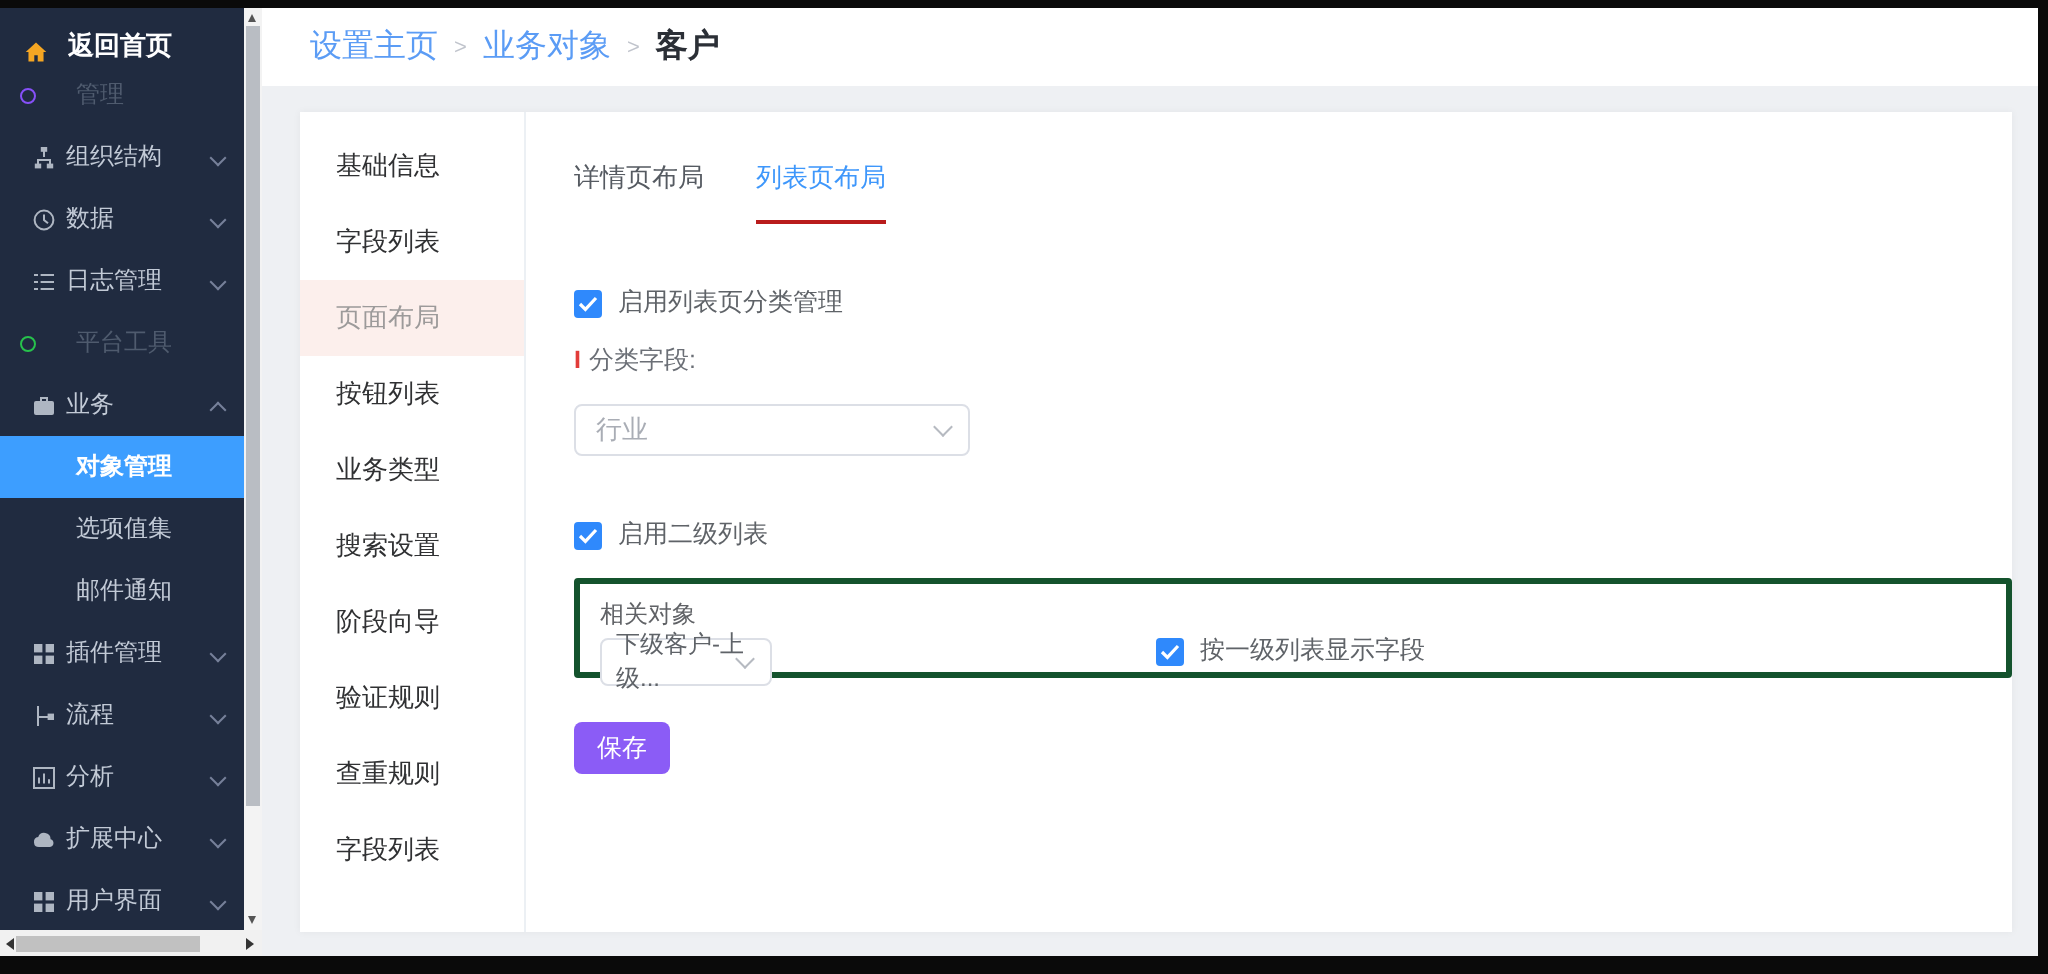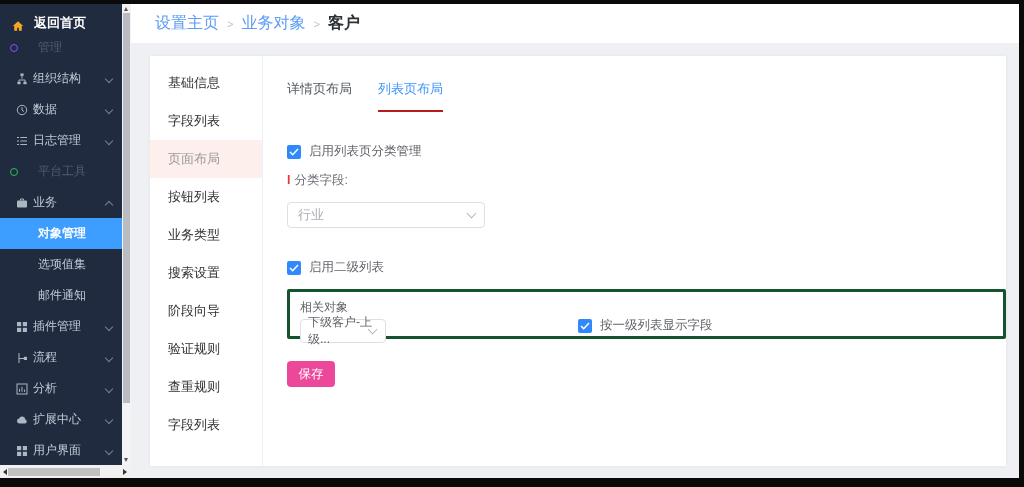--- a/index.html
+++ b/index.html
@@ -67,21 +67,21 @@
   .row-label { margin-top:12px; font-size:12.5px; color:#6b6f76; }
   .req { color:#e23c39; font-weight:bold; margin-right:4px; }
   .select { position:relative; border:1px solid #dcdfe6; border-radius:4px; background:#fff; cursor:pointer; display:flex; align-items:center; }
   .select .chevS { position:absolute; right:9px; top:50%; margin-top:-5px; width:7px; height:7px; border-right:1.3px solid #b6bac1; border-bottom:1.3px solid #b6bac1; transform:rotate(45deg); }
   .select1 { margin-top:13px; width:198px; height:26px; padding-left:10px; font-size:13px; color:#a9adb5; }
   .row-check2 { margin-top:31px; }
   .rel-box { position:relative; margin-top:13px; width:719px; height:50px; border:3px solid #14532d; border-radius:2px; padding:7px 10px; }
   .rel-label { font-size:12px; color:#606266; }
   .select2 { margin-top:3px; width:86px; height:24px; padding-left:7px; font-size:12px; color:#5f6368; }
   .box-check { position:absolute; left:288px; top:25px; }
-  .save-btn { margin-top:22px; width:48px; height:26px; background:#ec4899; color:#fff; font-size:12.5px; border:none; border-radius:4px; cursor:pointer; display:flex; align-items:center; justify-content:center; }
+  .save-btn { margin-top:22px; width:48px; height:26px; background:#8b5cf6; color:#fff; font-size:12.5px; border:none; border-radius:4px; cursor:pointer; display:flex; align-items:center; justify-content:center; }
 </style>
 </head>
 <body>
 
 <div class="screen">
   <div class="frame-top"></div>
 
   <div class="sidebar">
     <div class="sb-header">
       <svg class="sicon" width="14" height="13" viewBox="0 0 14 13">

